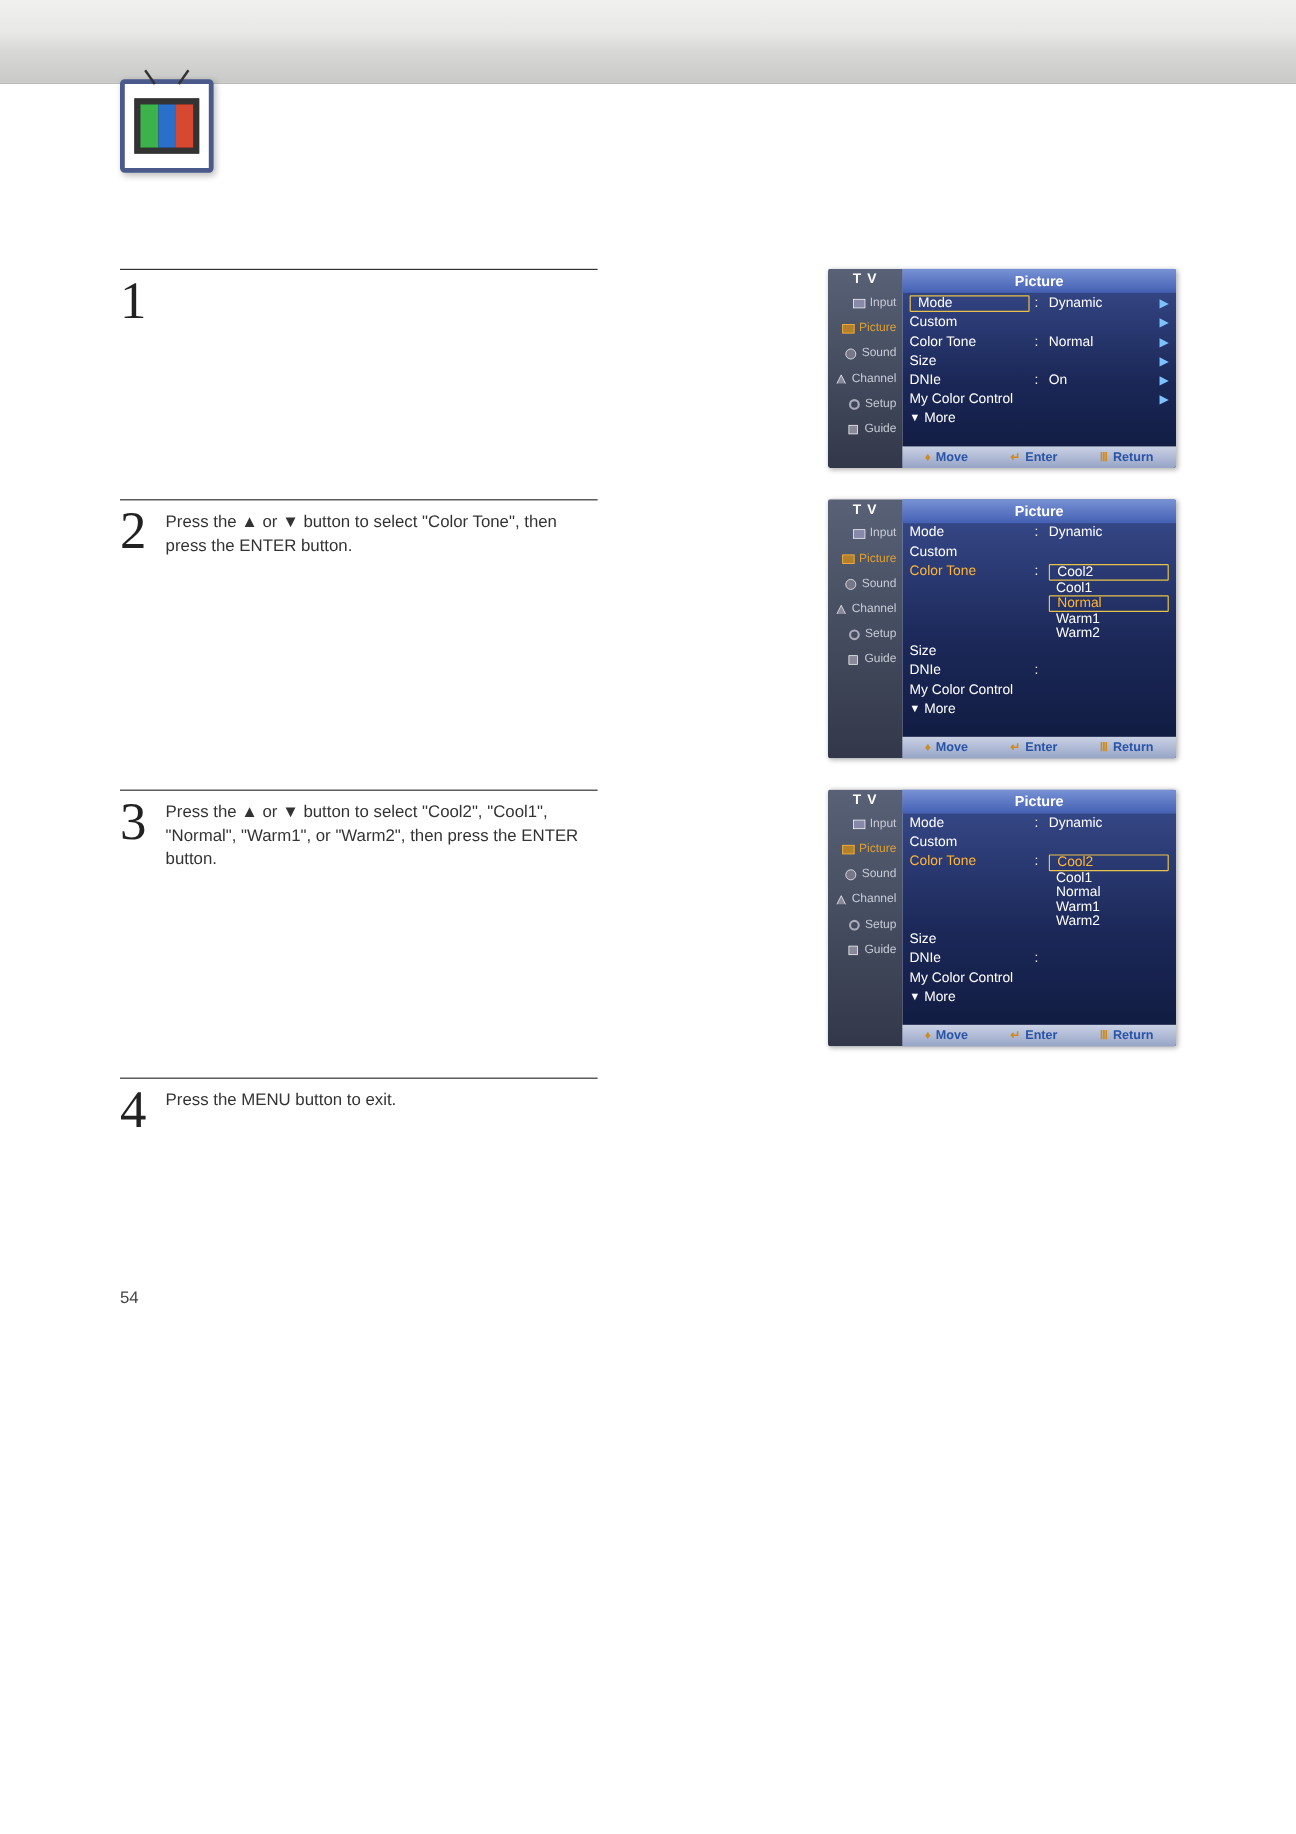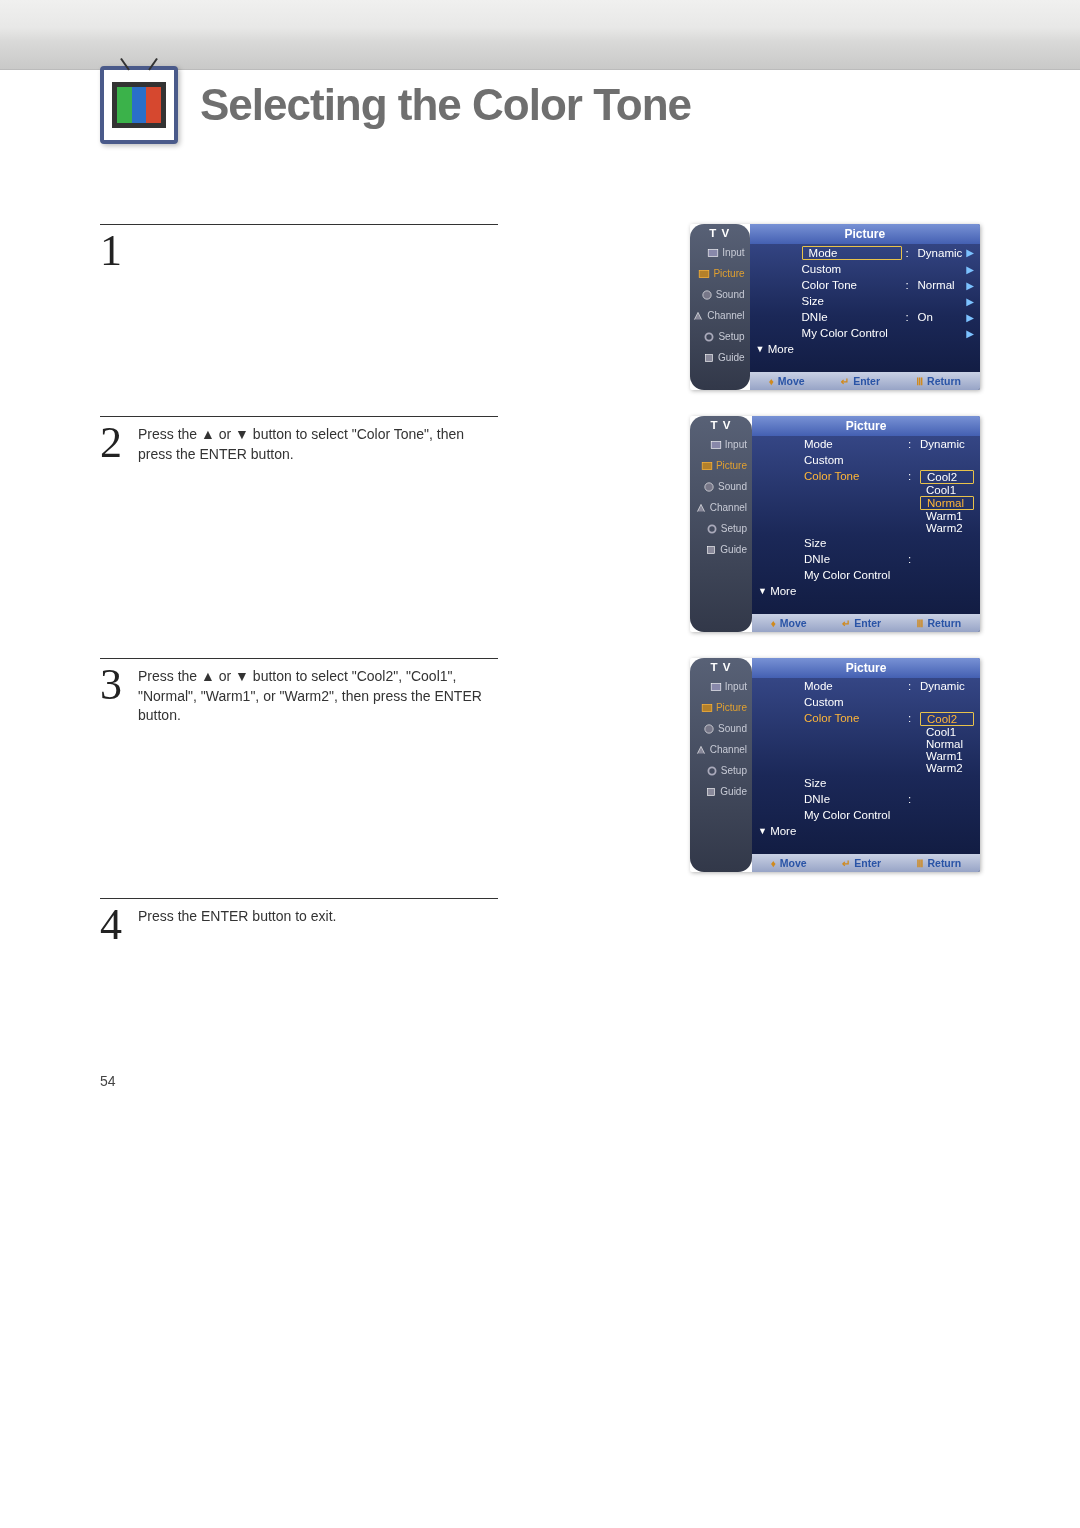--- a/index.html
+++ b/index.html
@@ -95,21 +95,20 @@
     box-shadow: 1px 1px 4px rgba(0,0,0,.3);
     border-radius: 2px;
     overflow: hidden;
     margin-left: auto;
   }
   .osd-sidebar {
     width: 62px;
     background: linear-gradient(#586176, #323849);
     display: flex; flex-direction: column;
     padding-bottom: 2px;
-    border-radius: 14px;
   }
   .osd-sb-title {
     text-align: center;
     font-weight: bold;
     padding: 3px 0;
     letter-spacing: 1px;
     color: #fff;
   }
   .osd-sb-item {
     font-size: 10px;
@@ -137,21 +136,21 @@
     padding: 3px 0;
     font-size: 12px;
   }
   .osd-row {
     display: flex;
     align-items: center;
     padding: 1.5px 6px;
     gap: 4px;
     min-height: 16px;
   }
-  .osd-label { width: 100px; margin-left: 46px; }
+  .osd-label { width: 100px; }
   .osd-colon { width: 8px; }
   .osd-value { flex: 1; }
   .osd-arw { color:#7cc2ff; font-size:10px; }
   .osd-row.selected .osd-label { color:#ffb638; }
   .osd-row .box {
     display:inline-block;
     border:1px solid #e8c24a;
     border-radius:1px;
     padding:0 6px;
     min-width:50px;
@@ -188,21 +187,20 @@
 
 <div class="title-row">
   <div class="tv-icon">
     <span class="tv-antenna"></span>
     <div class="tv-inner">
       <div class="seg"></div>
         <div class="seg"></div>
         <div class="seg"></div>
     </div>
   </div>
-  <h1 class="page-title">Selecting the Color Tone</h1>
 </div>
 
 <div class="content">
 
   <div class="step-block">
     <div class="step-left">
       <div class="step-num">1</div>
     </div>
 
     <div class="osd">
@@ -496,19 +494,19 @@
               <span class="hlabel">Return</span>
             </span>
         </div>
       </div>
     </div>
   </div>
 
   <div class="step-block">
     <div class="step-left">
       <div class="step-num">4</div>
-      <div class="step-text">Press the ENTER button to exit.</div>
+      <div class="step-text">Press the MENU button to exit.</div>
     </div>
   </div>
 
 </div>
 
 <div class="page-num">54</div>
 
 </body></html>

